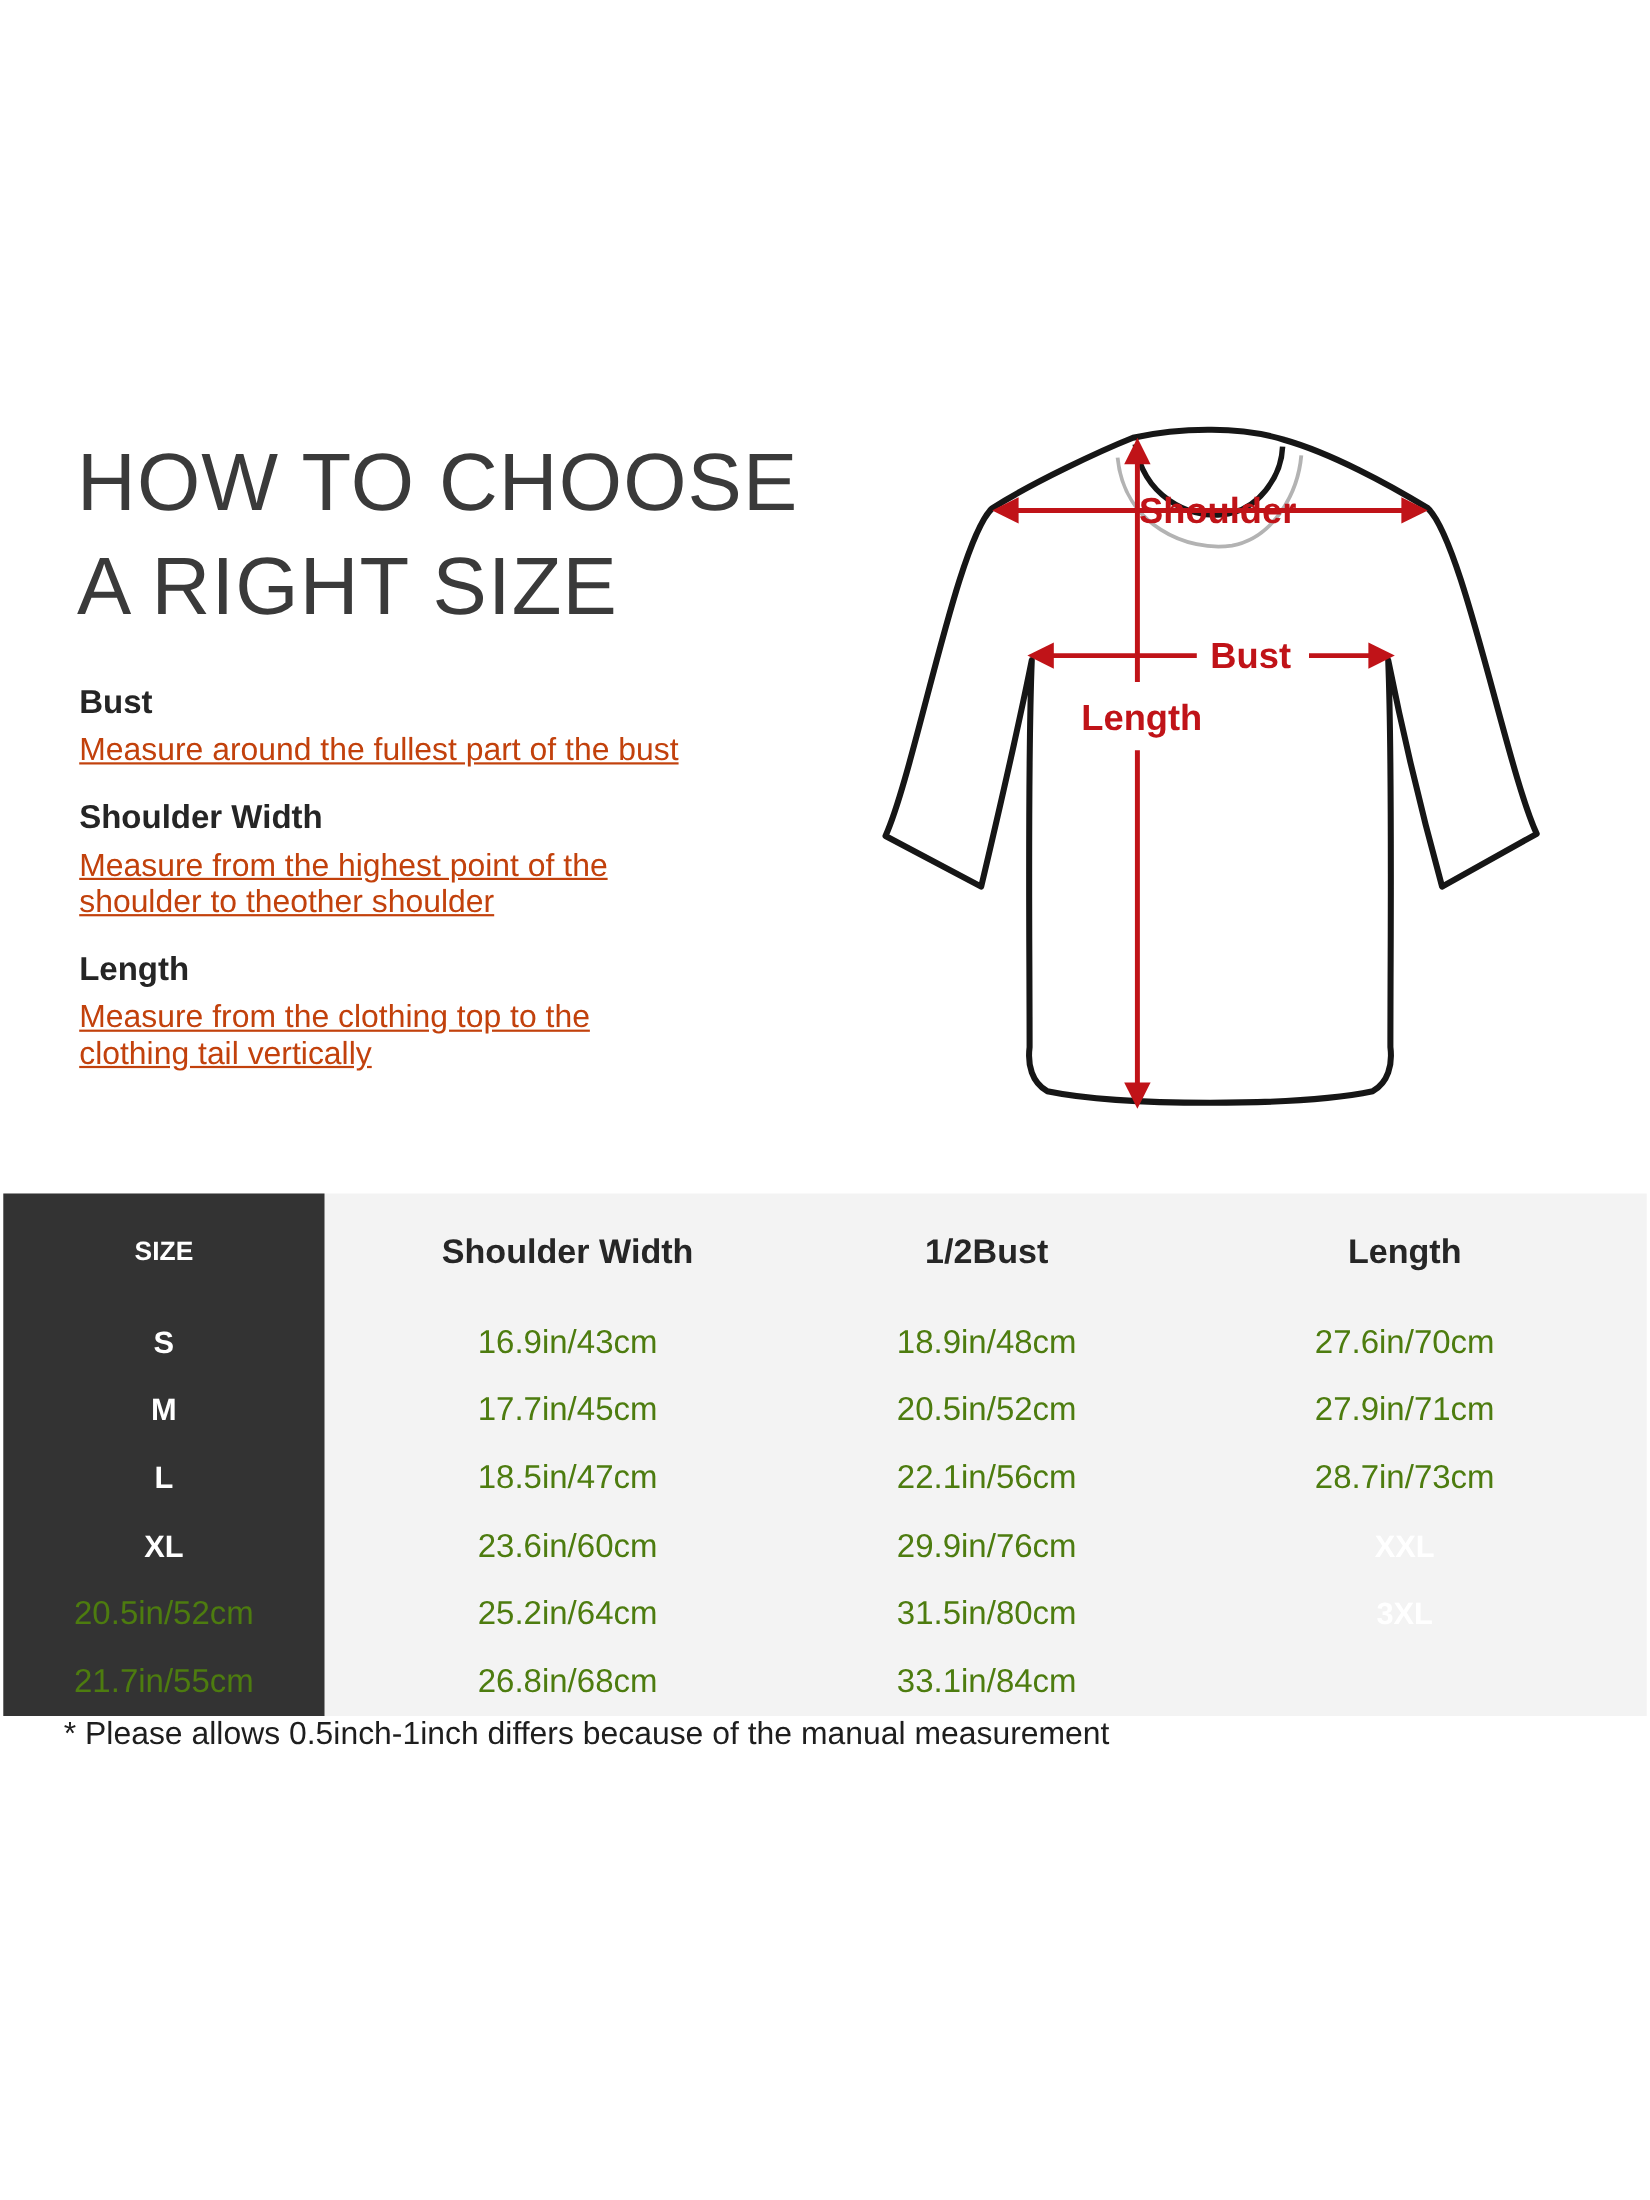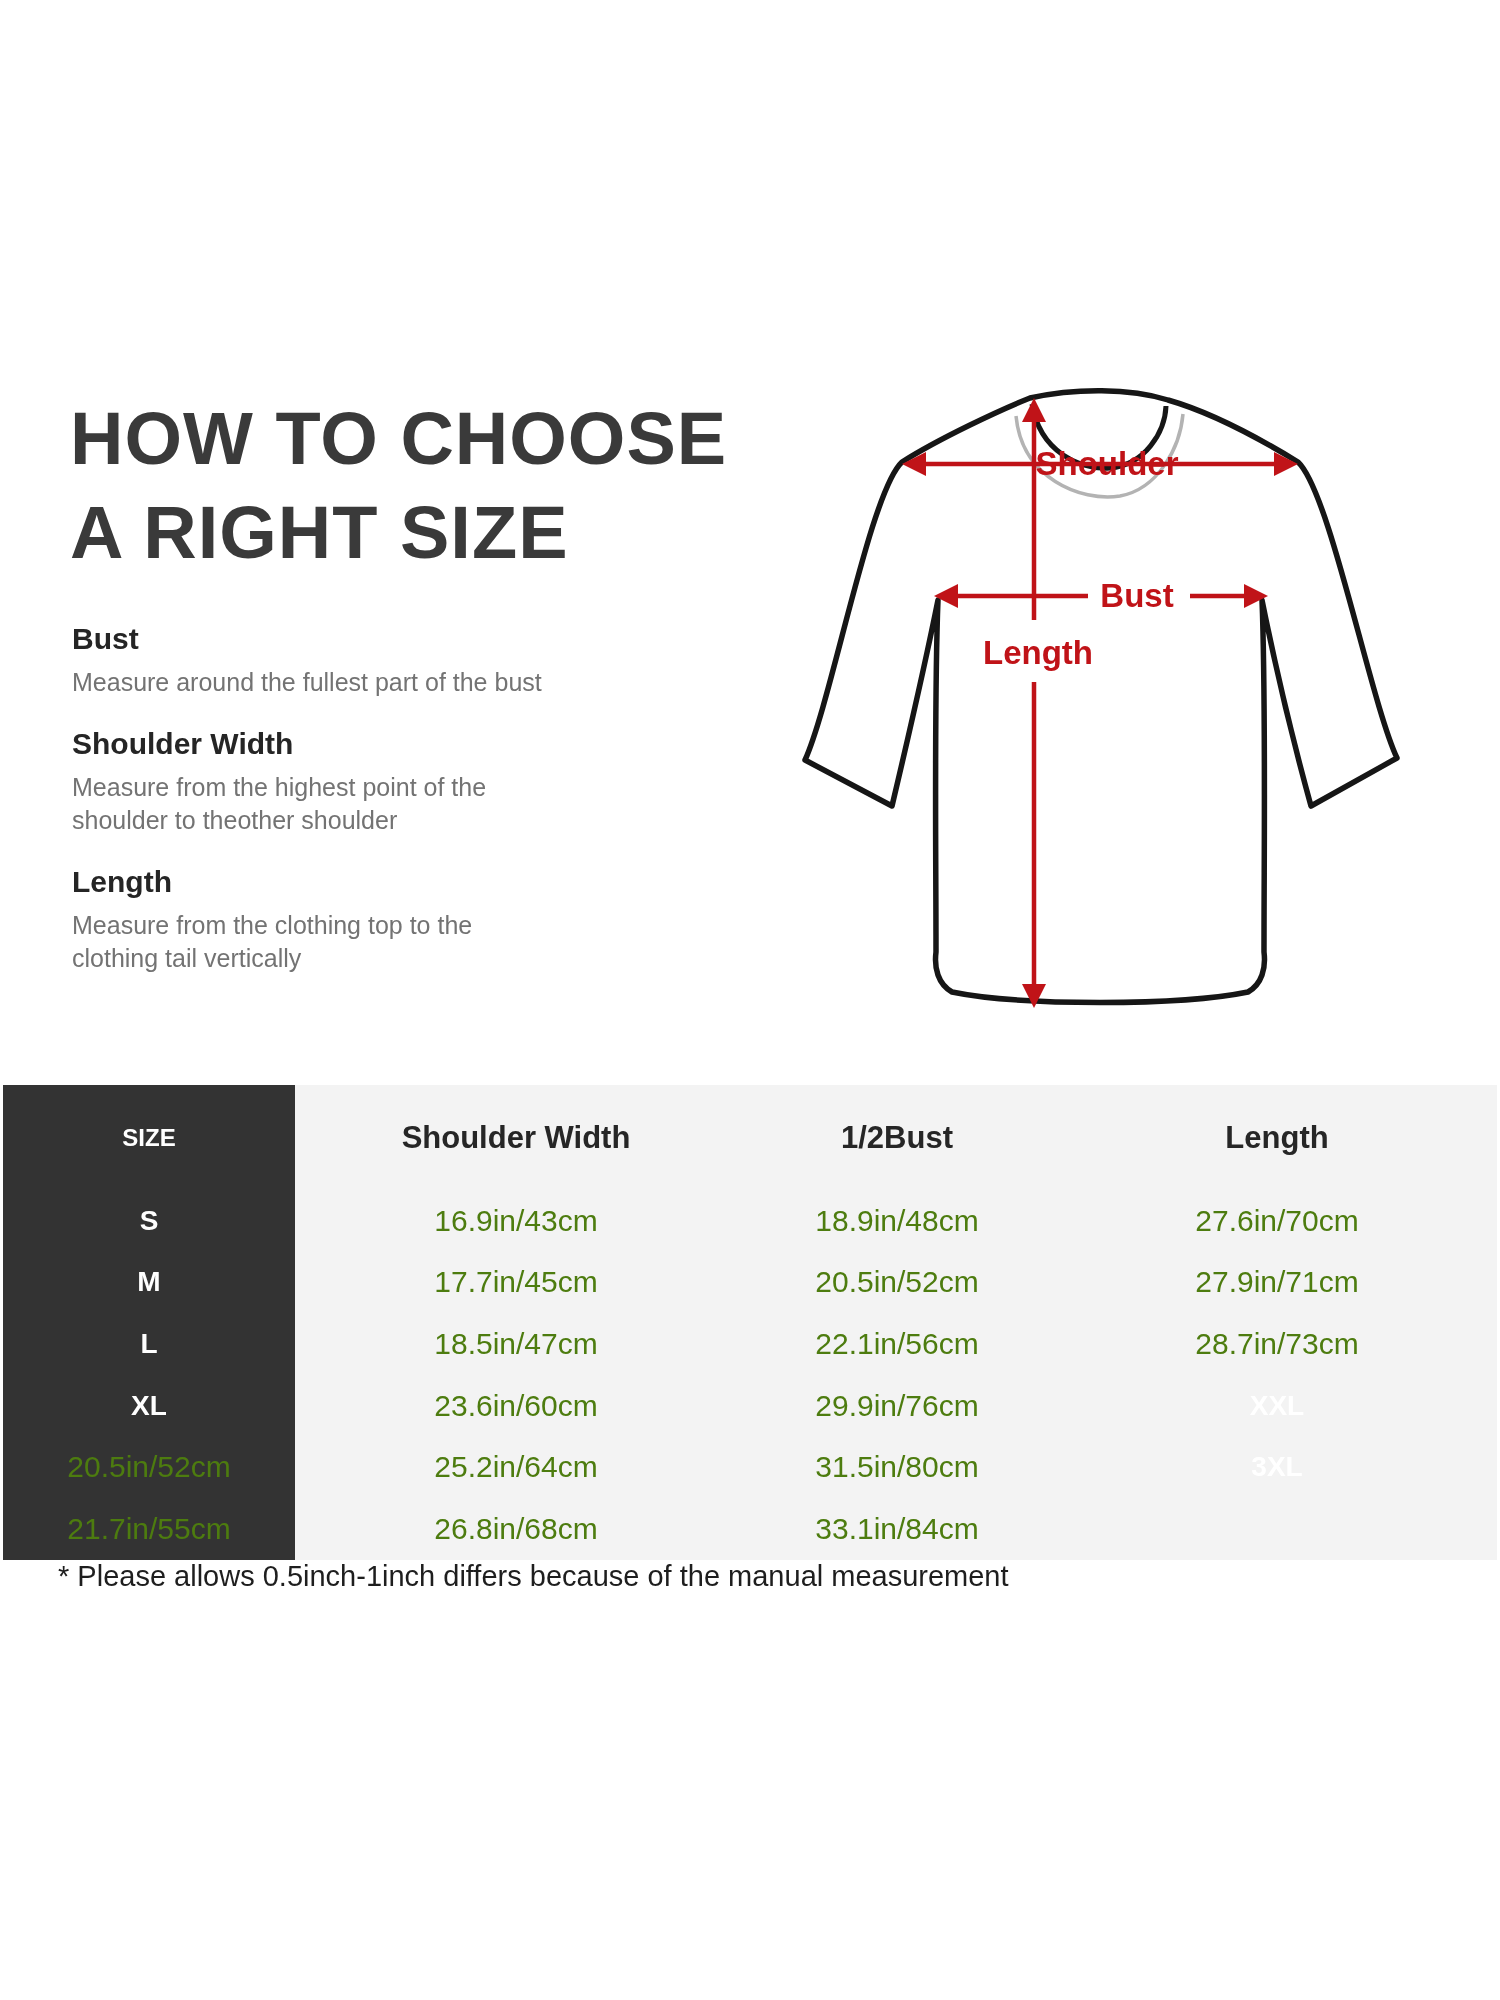--- a/index.html
+++ b/index.html
@@ -12,21 +12,21 @@
     font-family: "Liberation Sans", sans-serif;
     overflow: hidden;
   }
 
   
   #title {
     position: absolute;
     left: 70px;
     top: 392px;
     font-size: 74px;
-    font-weight: bold;
+    font-weight: normal;
     line-height: 94px;
     letter-spacing: 1px;
     color: #3a3a3a;
   }
 
   
   #guide {
     position: absolute;
     left: 72px;
     top: 622px;
@@ -34,24 +34,25 @@
     color: #252525;
   }
   #guide h3 {
     margin: 0 0 10px 0;
     font-size: 30px;
     font-weight: bold;
     color: #252525;
   }
   #guide p {
     margin: 0 0 28px 0;
-    font-size: 25px;
+    font-size: 29px;
     line-height: 33px;
     white-space: pre-line;
-    color: #737373;
+    color: #c2410c;
+    text-decoration: underline;
   }
 
   
   #diagram {
     position: absolute;
     left: 750px;
     top: 330px;
     width: 680px;
     height: 720px;
   }

